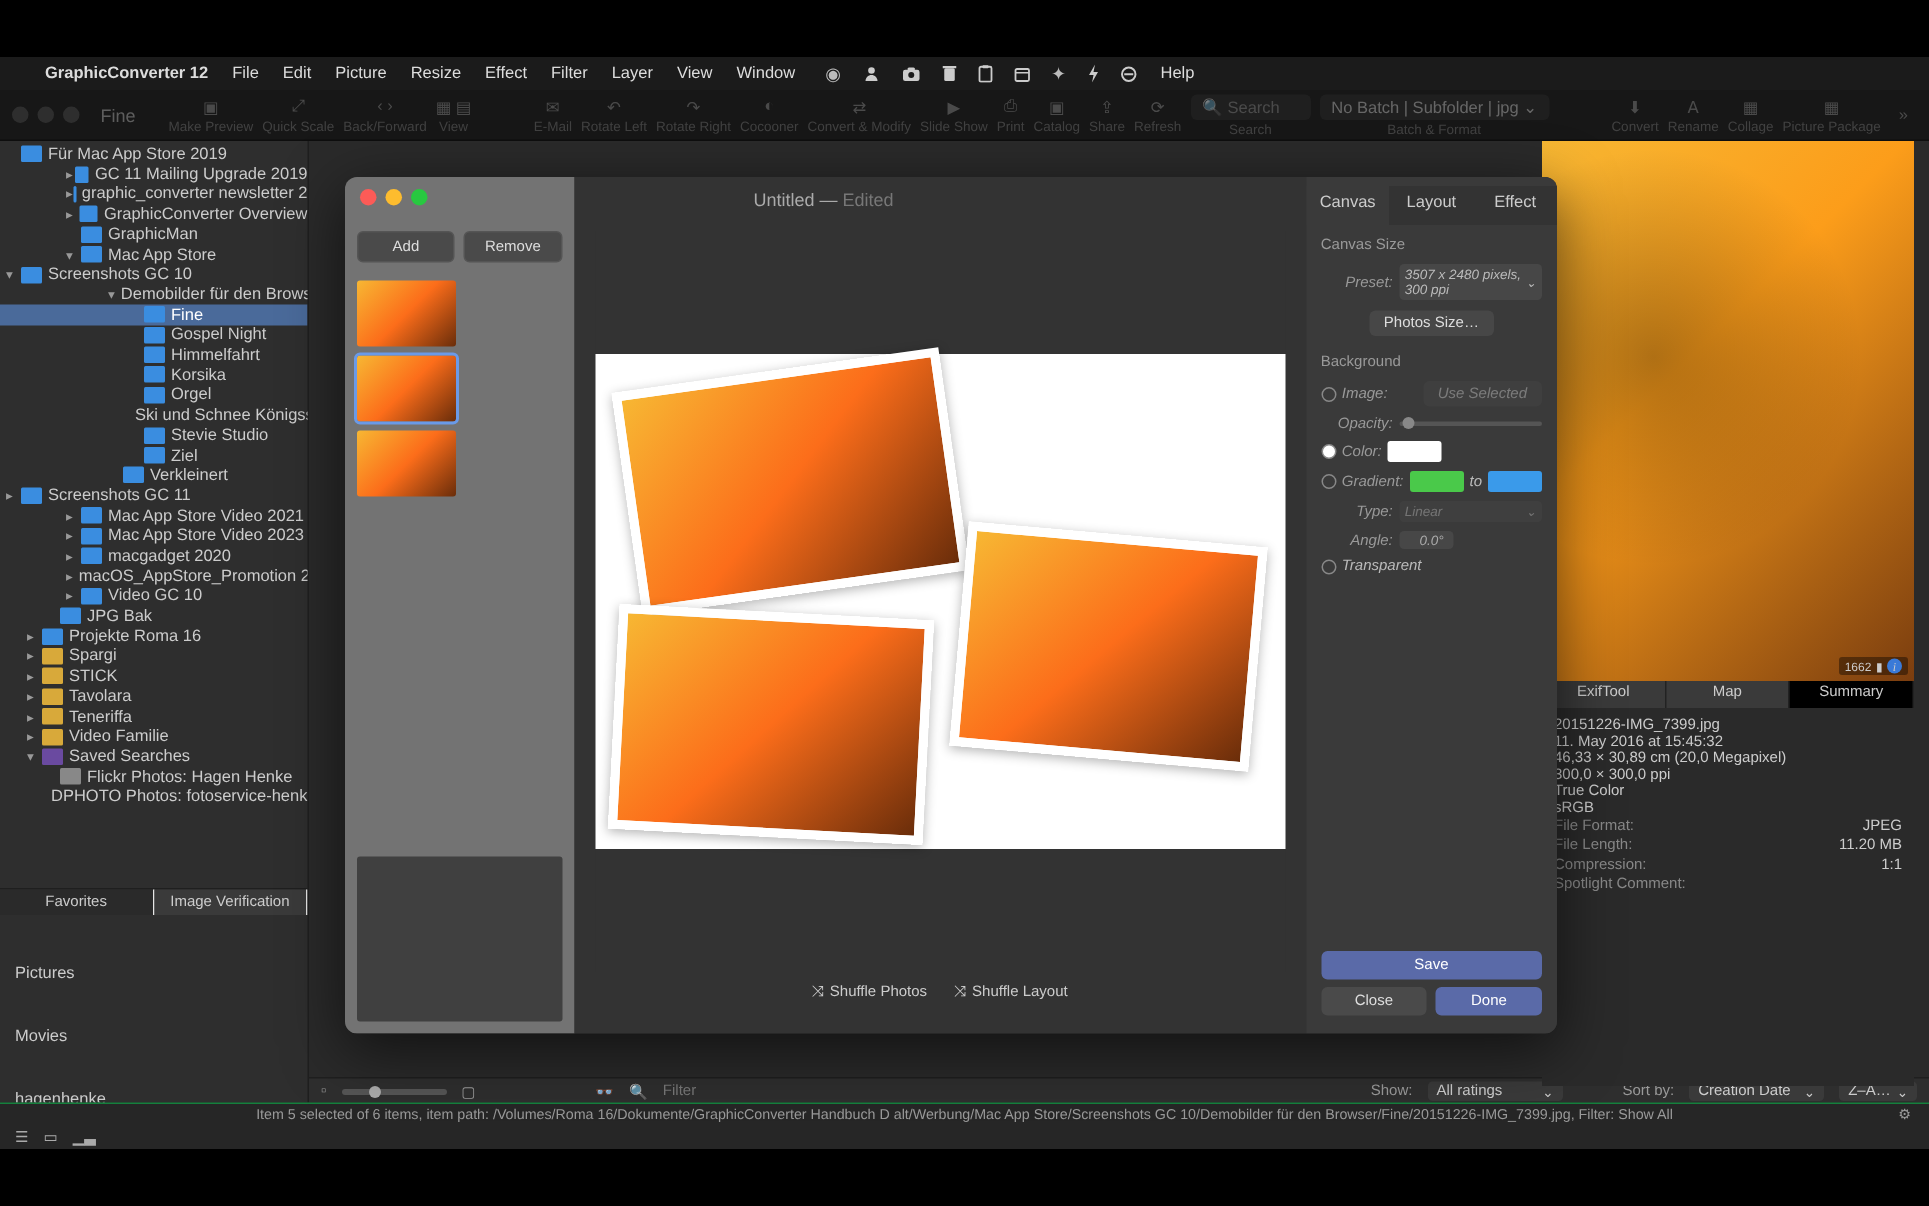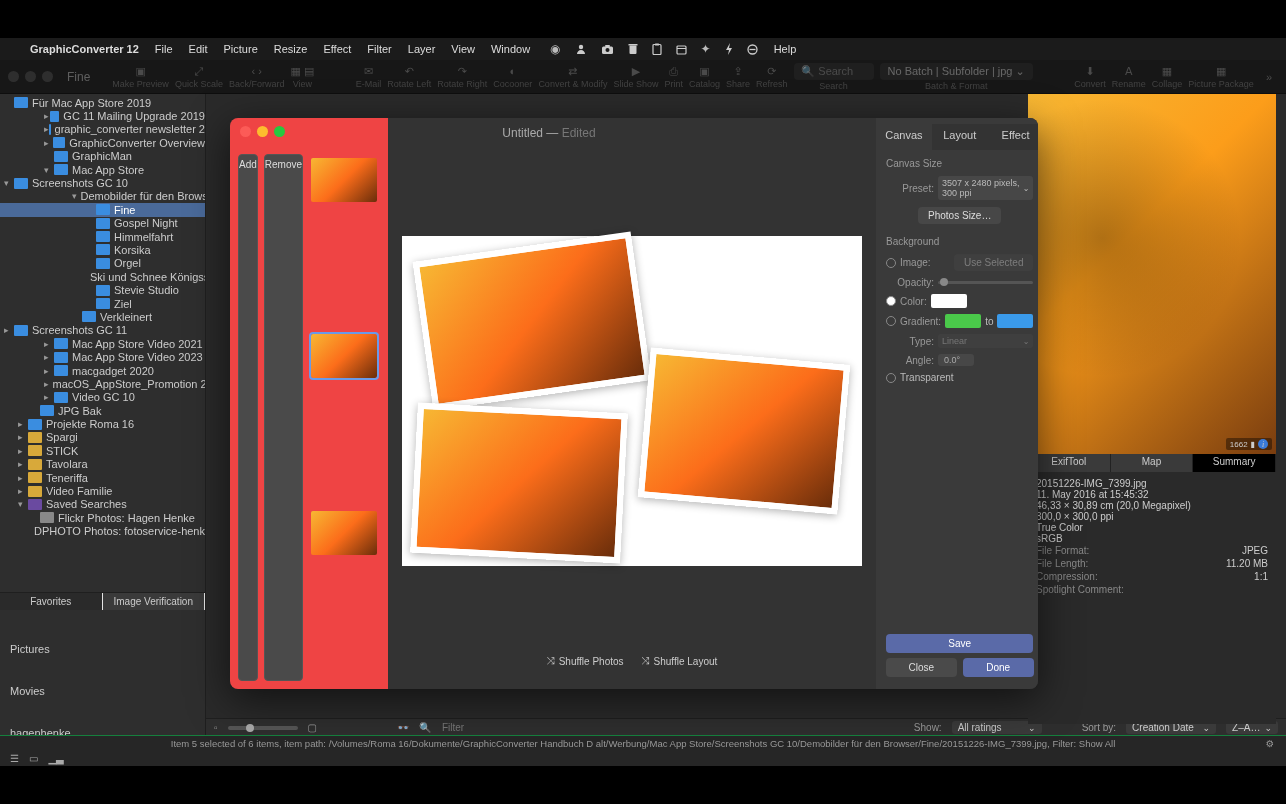--- a/index.html
+++ b/index.html
@@ -66,21 +66,21 @@
 .status { position:absolute; left:0; right:0; bottom:54px; height:15px; background:#262626; color:#999; font-size:9.5px; display:flex; align-items:center; justify-content:center; padding:0 32px; border-top:1px solid #15803d;}
 
 
 .dialog { position:absolute; left:230px; top:118px; width:808px; height:571px; background:#333; border-radius:8px; box-shadow:0 10px 40px rgba(0,0,0,.6); display:flex; z-index:10; overflow:hidden;}
 .dialog .dtraffic{position:absolute;left:10px;top:8px;display:flex;gap:6px;}
 .dialog .dtraffic span{width:11px;height:11px;border-radius:50%;}
 .dialog .dtraffic .r{background:#fc5b57;} .dialog .dtraffic .y{background:#fdbc2e;} .dialog .dtraffic .g{background:#28c840;}
 .dialog-title{position:absolute;top:8px;left:0;right:170px;text-align:center;font-size:12px;color:#aaa;}
 .dialog-title .ed{color:#777;}
 
-.dlg-left{width:158px;background:#ef4444;padding:36px 8px 8px 8px;display:flex;flex-direction:row;gap:8px;}
+.dlg-left{width:158px;background:#737373;padding:36px 8px 8px 8px;display:flex;flex-direction:column;gap:8px;}
 .btn-row{display:flex;gap:6px;}
 .btn{flex:1;background:#4a4a4a;border:1px solid #555;border-radius:4px;padding:4px 0;text-align:center;color:#ddd;font-size:10px;cursor:default;}
 .thumbs{display:flex;flex-wrap:wrap;gap:6px;margin-top:4px;}
 .thumb{width:66px;height:44px;background:linear-gradient(135deg,#f7b733,#fc6d1a,#6a2d0a);border-radius:2px;}
 .thumb.sel{outline:2px solid #6a9ae8;}
 .dlg-left-bottom{margin-top:auto;height:110px;background:#404040;border-radius:2px;}
 
 .dlg-center{flex:1;background:#333;padding:36px 14px 14px 14px;display:flex;flex-direction:column;}
 .canvas-area{flex:1;background:#333;display:flex;align-items:center;justify-content:center;}
 .collage{width:460px;height:330px;background:#fff;position:relative;}
@@ -89,32 +89,32 @@
 .photo.b{width:200px;height:150px;right:18px;top:120px;transform:rotate(5deg);}
 .photo.c{width:210px;height:150px;left:12px;bottom:8px;transform:rotate(3deg);}
 .shuffle-row{display:flex;gap:18px;justify-content:center;padding:8px 0;color:#ccc;font-size:10px;}
 .shuffle-row span{display:inline-flex;align-items:center;gap:4px;cursor:default;}
 
 .dlg-right{width:170px;background:#3a3a3a;padding:0;display:flex;flex-direction:column;}
 .dlg-tabs{display:flex;height:26px;background:#333;margin-top:6px;}
 .dlg-tabs div{flex:1;text-align:center;padding:5px 0;font-size:11px;color:#ccc;cursor:default;}
 .dlg-tabs div.active{background:#3a3a3a;}
 .section-h{font-size:10px;color:#999;padding:8px 10px 4px 10px;}
-.form-row{display:flex;align-items:center;padding:3px 10px;gap:4px;font-size:10px;color:#bbb;}
+.form-row{display:flex;align-items:center;padding:3px 10px;gap:4px;font-size:10px;color:#bbb;font-style:italic;}
 .form-row .lbl{width:48px;text-align:right;color:#999;}
 .preset-dd{flex:1;background:#474747;border-radius:3px;padding:2px 4px;font-size:9px;display:flex;justify-content:space-between;align-items:center;}
 .preset-dd::after{content:"⌄";font-size:8px;}
 .center-btn{margin:4px auto;background:#474747;border-radius:4px;padding:3px 10px;font-size:10px;color:#ddd;display:inline-block;}
 .radio{width:10px;height:10px;border-radius:50%;border:1px solid #888;display:inline-block;}
 .radio.on{background:#fff;}
 .swatch{width:36px;height:14px;border-radius:2px;}
 .sw-white{background:#fff;} .sw-green{background:#4ac94a;} .sw-blue{background:#3a9aea;}
 .opacity-track{flex:1;height:3px;background:#555;border-radius:2px;position:relative;}
 .opacity-track .k{width:8px;height:8px;background:#888;border-radius:50%;position:absolute;top:-3px;left:2px;}
-.val-box{background:#474747;border-radius:3px;padding:1px 6px;font-size:9px;min-width:36px;text-align:left;color:#aaa;}
+.val-box{background:#474747;border-radius:3px;padding:1px 6px;font-size:9px;min-width:36px;text-align:right;color:#aaa;}
 
 .dlg-buttons{margin-top:auto;padding:8px 10px 12px 10px;display:flex;flex-direction:column;gap:5px;}
 .dlg-buttons .br{display:flex;gap:6px;}
 .dlg-btn{flex:1;background:#5a6aa8;border-radius:4px;padding:4px 0;text-align:center;color:#fff;font-size:10px;cursor:default;}
 .dlg-btn.gray{background:#4a4a4a;color:#ddd;}
 
 svg{display:block;}
 </style>
 </head>
 <body>

